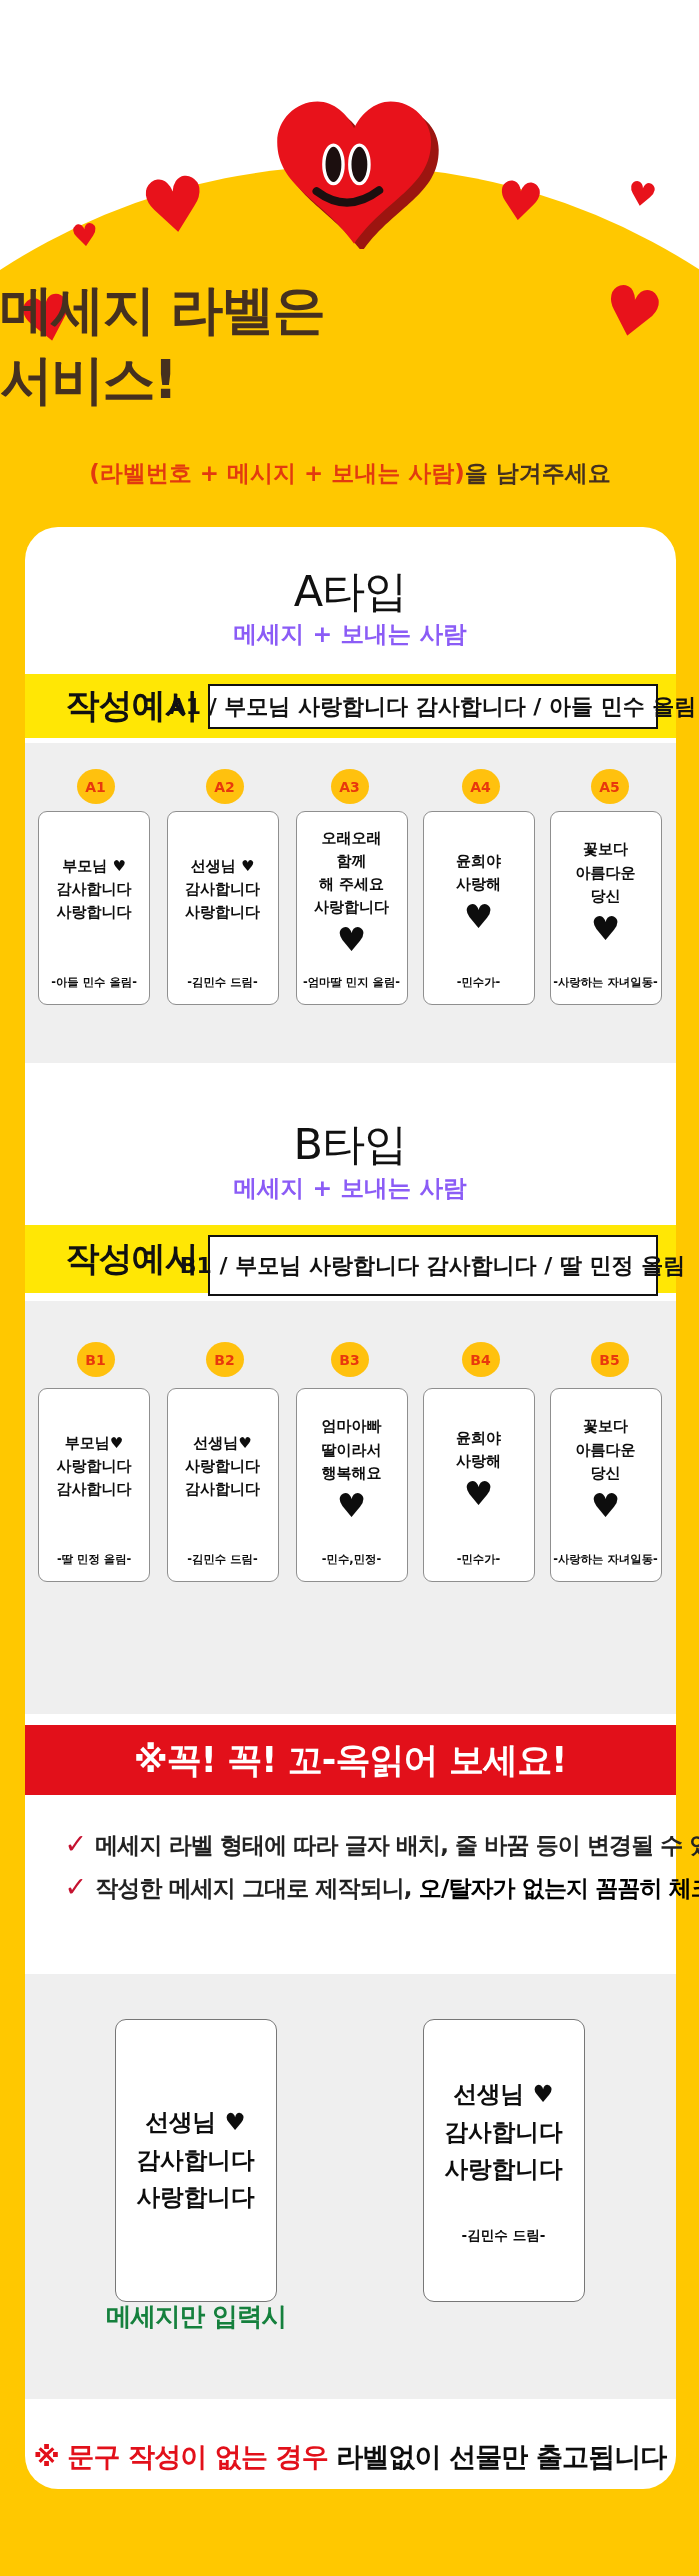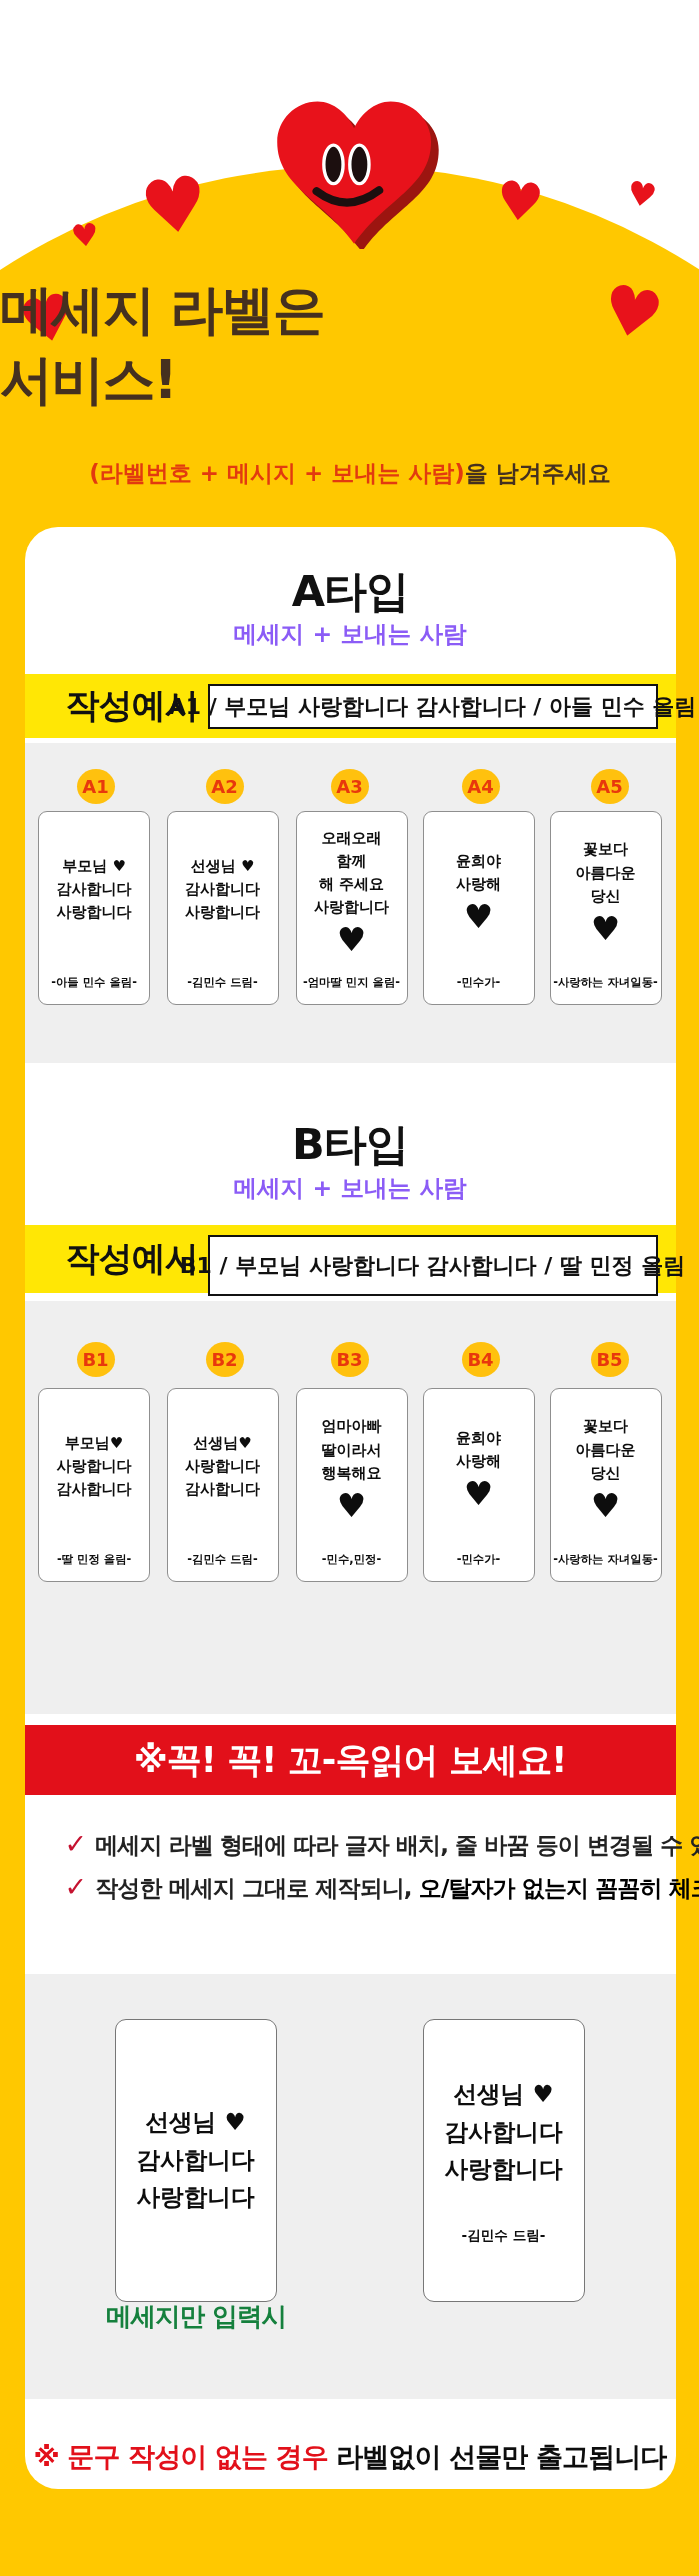--- a/index.html
+++ b/index.html
@@ -19,29 +19,29 @@
         font-family:"DejaVu Sans","Liberation Sans",sans-serif;}
   .dome{position:absolute;top:166px;left:-291px;width:1282px;height:1282px;border-radius:50%;background:var(--yellow);}
   .yellow-low{position:absolute;top:1073px;left:0;width:700px;height:1503px;background:var(--yellow);}
   .heart-glyph{position:absolute;color:var(--heart-red);line-height:1;font-family:"DejaVu Sans",sans-serif;}
   .hero-big-heart{position:absolute;left:275px;top:100px;width:164px;height:149px;}
   .hero-title{position:absolute;top:275px;left:0;width:100%;
       font-size:53px;font-weight:800;line-height:1.32;color:var(--title-brown);letter-spacing:-1.8px;}
   .hero-sub{position:absolute;top:458px;left:0;width:100%;text-align:center;font-size:23px;font-weight:800;color:var(--title-brown);}
   .hero-sub .red{color:#e23a0f;}
   .card{position:absolute;left:24.5px;top:527px;width:651px;height:1962px;background:#fff;border-radius:33px;}
-  .type-title{position:absolute;left:0;width:100%;text-align:center;font-size:43px;font-weight:700;color:var(--ink);letter-spacing:-0.9px;}
+  .type-title{position:absolute;left:0;width:100%;text-align:center;font-size:43px;font-weight:400;color:var(--ink);letter-spacing:-0.9px;}
   .type-sub{position:absolute;left:0;width:100%;text-align:center;font-size:23.6px;font-weight:600;color:#8b5cf6;}
   .band{position:absolute;left:0;width:100%;background:var(--band-yellow);}
   .band .ex-label{position:absolute;left:41px;top:50%;transform:translateY(-50%);font-size:34px;font-weight:900;color:var(--ink);letter-spacing:-0.9px;}
   .band .ex-box{position:absolute;left:183px;width:450px;background:#fff;border:2.7px solid #111;
       display:flex;align-items:center;justify-content:center;font-size:22px;font-weight:600;color:var(--ink);white-space:nowrap;}
   .gray{position:absolute;left:0;width:100%;background:var(--panel-gray);}
   .badge{position:absolute;top:26px;width:38px;height:35px;border-radius:50%;background:var(--badge-yellow);
-      color:var(--badge-red);font-size:18px;font-weight:800;display:flex;align-items:center;justify-content:center;}
+      color:var(--badge-red);font-size:14px;font-weight:800;display:flex;align-items:center;justify-content:center;}
   .b1{left:52px}.b2{left:181px}.b3{left:306px}.b4{left:437px}.b5{left:566px}
   .mini{position:absolute;width:112px;height:194px;background:#fff;border:1.8px solid #8f8f8f;border-radius:9px;
       display:flex;flex-direction:column;align-items:center;justify-content:center;gap:3.6px;padding-bottom:33px;}
   .m1{left:13.6px}.m2{left:142px}.m3{left:271px}.m4{left:398px}.m5{left:525px}
   .mini .msg{font-size:15px;font-weight:700;color:#0d0d0d;text-align:center;line-height:1.55;white-space:pre-line;}
   .mini .big-heart{font-size:33px;line-height:1;color:#0d0d0d;font-family:"DejaVu Sans",sans-serif;}
   .mini .sig{position:absolute;bottom:14.5px;left:0;width:100%;text-align:center;font-size:11.4px;font-weight:700;color:#0d0d0d;white-space:nowrap;}
   .banner{position:absolute;left:0;top:1198px;width:100%;height:70px;background:var(--banner-red);
       display:flex;align-items:center;justify-content:center;color:#fff;font-size:35px;letter-spacing:-0.9px;white-space:nowrap;}
   .banner .n{font-weight:700}.banner .b{font-weight:900}

